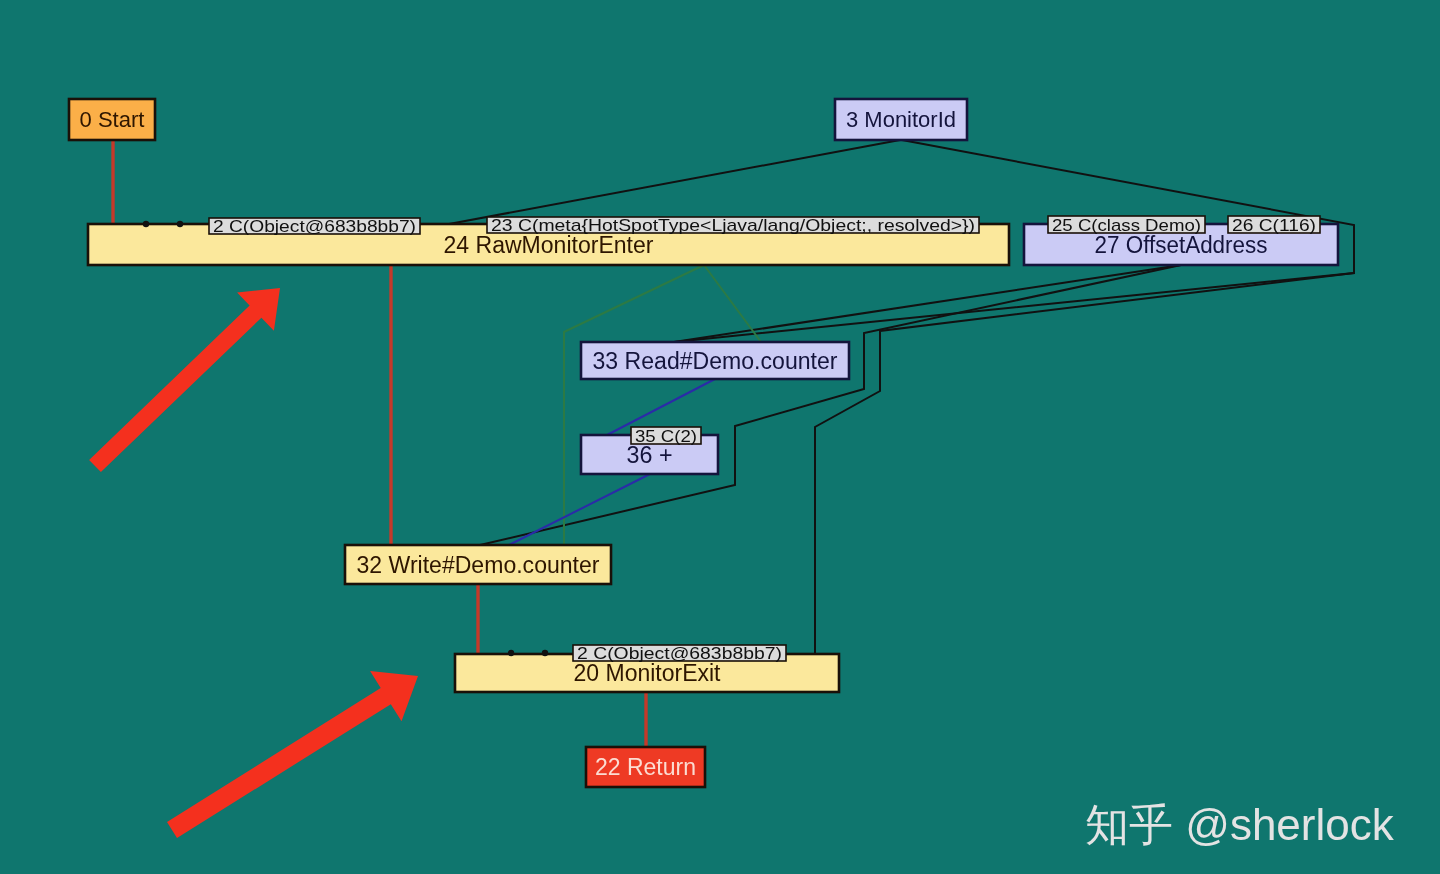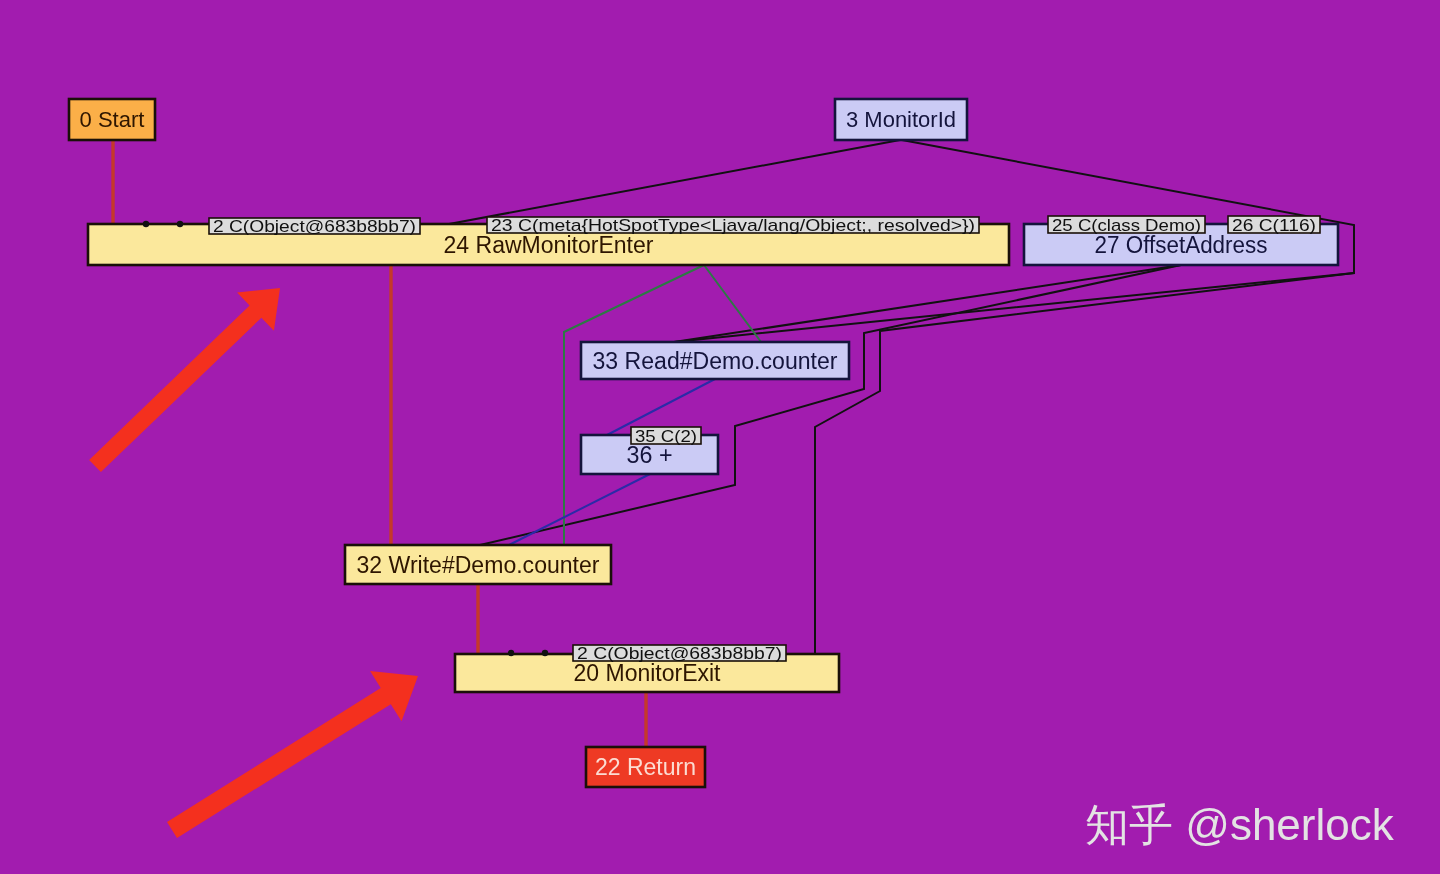--- a/index.html
+++ b/index.html
@@ -1,19 +1,19 @@
 <!DOCTYPE html>
 <html><head>
 <meta charset="utf-8">
 <title>IR Graph</title>
 <style>
   html,body{margin:0;padding:0;background:#fff;}
   body{width:1440px;height:874px;overflow:hidden;
        font-family:"Liberation Sans",sans-serif;}
-  #stage{position:relative;width:1440px;height:874px;background:#a21caf;}
+  #stage{position:relative;width:1440px;height:874px;background:#0f766e;}
   svg#graph{display:block;position:absolute;left:0;top:0;}
   text{font-family:"Liberation Sans",sans-serif;}
   .nodetext{dominant-baseline:alphabetic;}
 </style>
 </head>
 <body>
 
 <div id="stage">
   <svg id="graph" width="1440" height="874" viewBox="0 0 1440 874">
     <g id="layer-edges">

